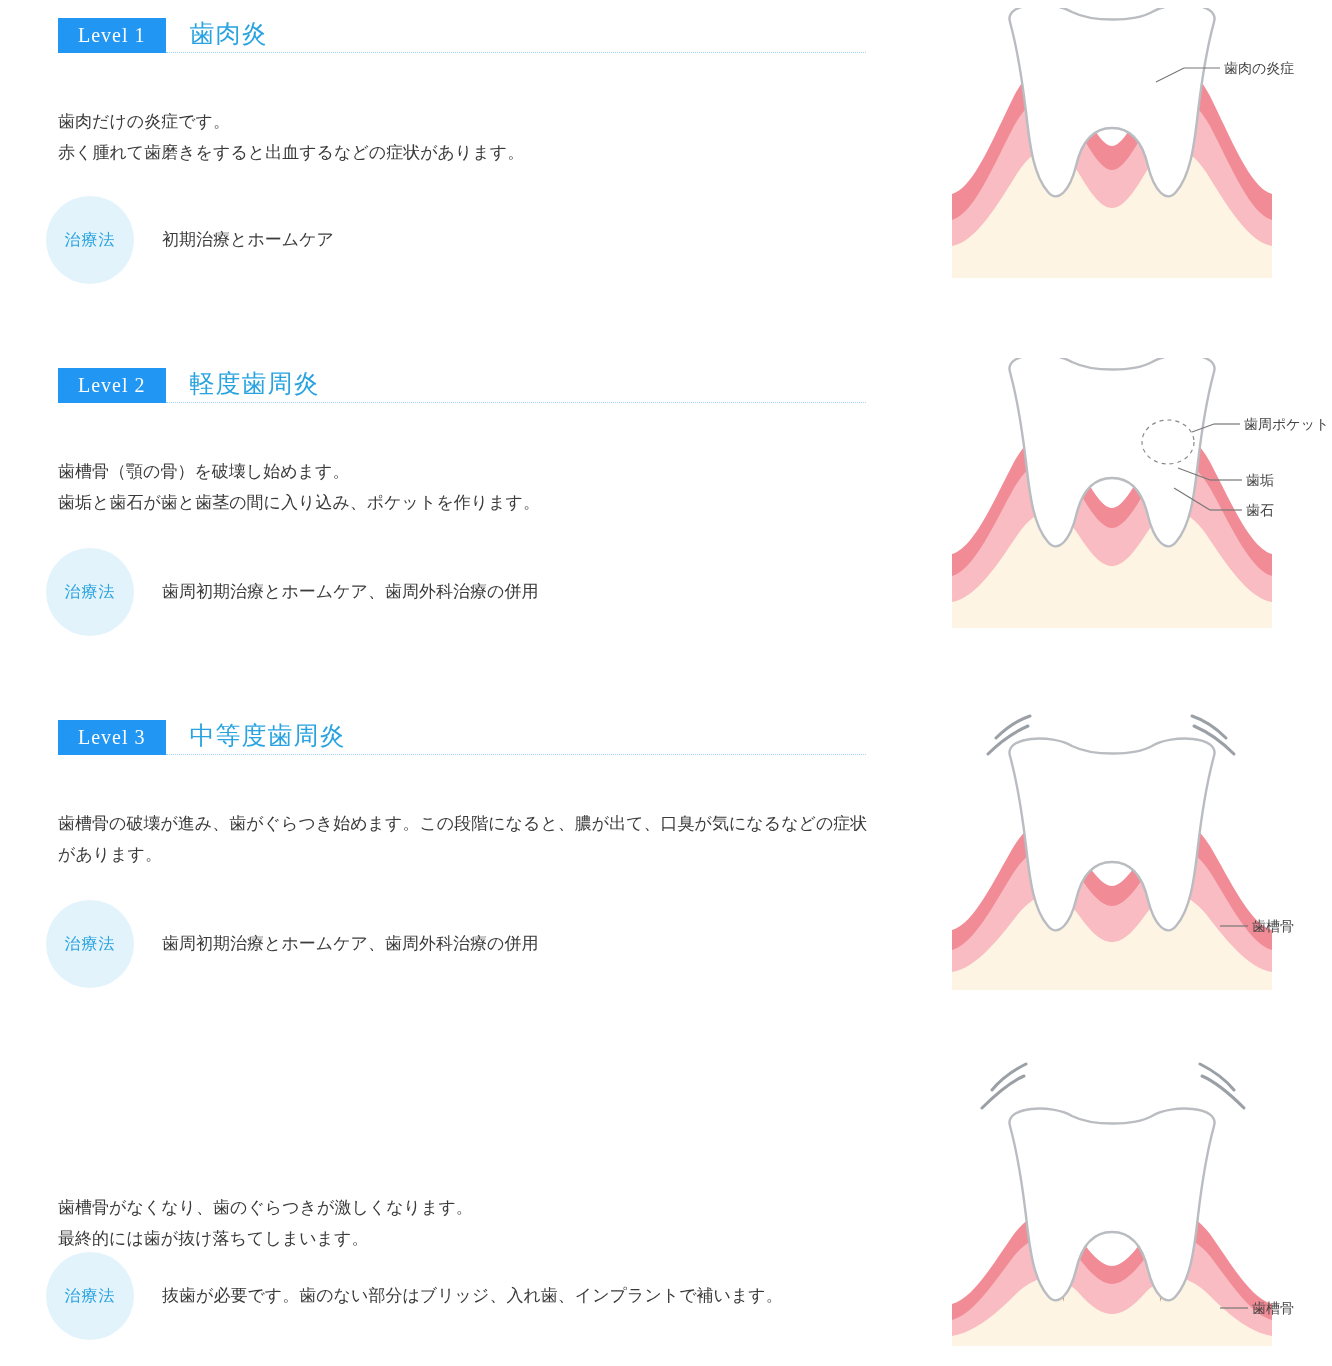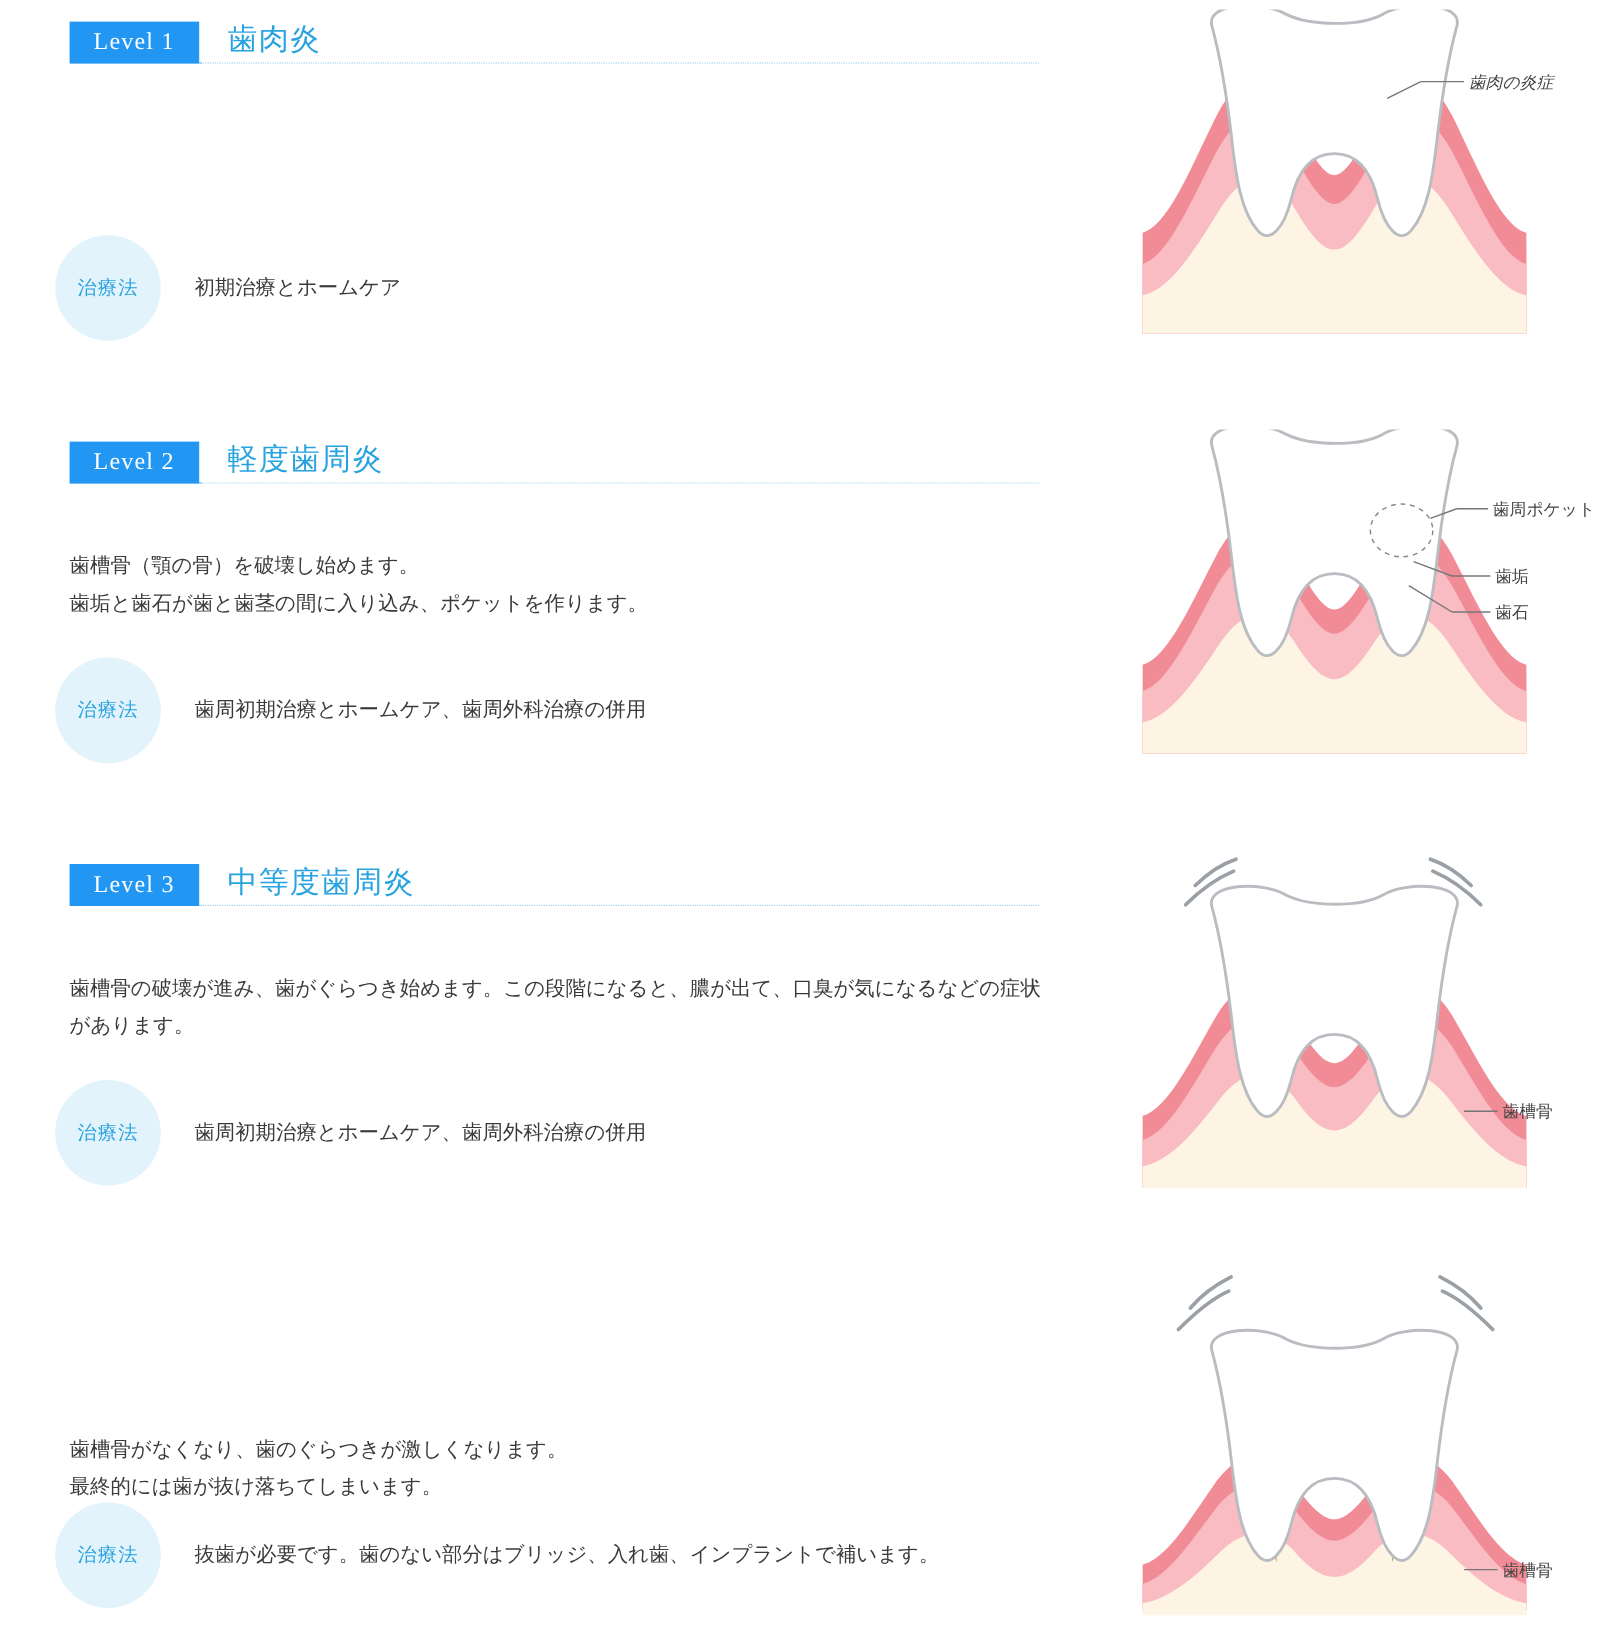--- a/index.html
+++ b/index.html
@@ -107,20 +107,24 @@
 <div class="page">
 
   <div class="level-block">
     <div class="level-head" style="top:18px;">
       <div class="level-badge">Level 1</div>
       <div class="level-title-wrap">
         <div class="level-title">歯肉炎</div>
       </div>
     </div>
 
+    <div class="level-desc" style="top:106px;">
+      <div>歯肉だけの炎症です。</div>
+      <div>赤く腫れて歯磨きをすると出血するなどの症状があります。</div>
+    </div>
 
     <div class="treat-row" style="top:196px;">
       <div class="treat-circle">
         <span>治療法</span>
       </div>
       <div class="treat-text">初期治療とホームケア</div>
     </div>
 
     <div class="figure" style="top:8px; right:40px; width:340px; height:280px;">
       <svg width="340" height="280" viewBox="0 0 340 280">
@@ -129,21 +133,21 @@
 
         <path d="M0 270 L0 186 C22 180 42 128 62 88 C82 50 104 44 124 86 C138 116 150 138 160 138 C170 138 182 116 196 86 C216 44 238 50 258 88 C278 128 298 180 320 186 L320 270 Z" fill="#f18c97"></path>
         <path d="M0 270 L0 212 C22 206 42 156 62 118 C82 82 104 78 124 116 C138 144 150 162 160 162 C170 162 182 144 196 116 C216 78 238 82 258 118 C278 156 298 206 320 212 L320 270 Z" fill="#f9bcc2"></path>
         <path d="M0 270 L0 238 C24 234 46 196 66 164 C86 134 106 132 126 164 C140 188 150 200 160 200 C170 200 180 188 194 164 C214 132 234 134 254 164 C274 196 296 234 320 238 L320 270 Z" fill="#fdf4e3"></path>
 
         <path d="M58 14 C52 -6 100 -8 120 4 C140 14 182 14 200 4 C220 -8 268 -6 262 14 C256 36 250 70 246 104 C242 140 238 168 224 184 C214 196 202 182 196 158 C190 132 178 120 160 120 C142 120 130 132 124 158 C118 182 106 196 96 184 C82 168 78 140 74 104 C70 70 64 36 58 14 Z" fill="#ffffff" stroke="#b9bcc0" stroke-width="2.4" stroke-linejoin="round"></path>
 
         <line x1="204" y1="74" x2="232" y2="60" stroke="#777" stroke-width="1.2"></line>
         <line x1="232" y1="60" x2="268" y2="60" stroke="#777" stroke-width="1.2"></line>
       </svg>
-      <div class="callout" style="left:272px; top:52px;font-style:italic;">歯肉の炎症</div>
+      <div class="callout" style="left:272px; top:52px;">歯肉の炎症</div>
     </div>
   </div>
 
   <div class="level-block">
     <div class="level-head" style="top:16px;">
       <div class="level-badge">Level 2</div>
       <div class="level-title-wrap">
         <div class="level-title">軽度歯周炎</div>
       </div>
     </div>

